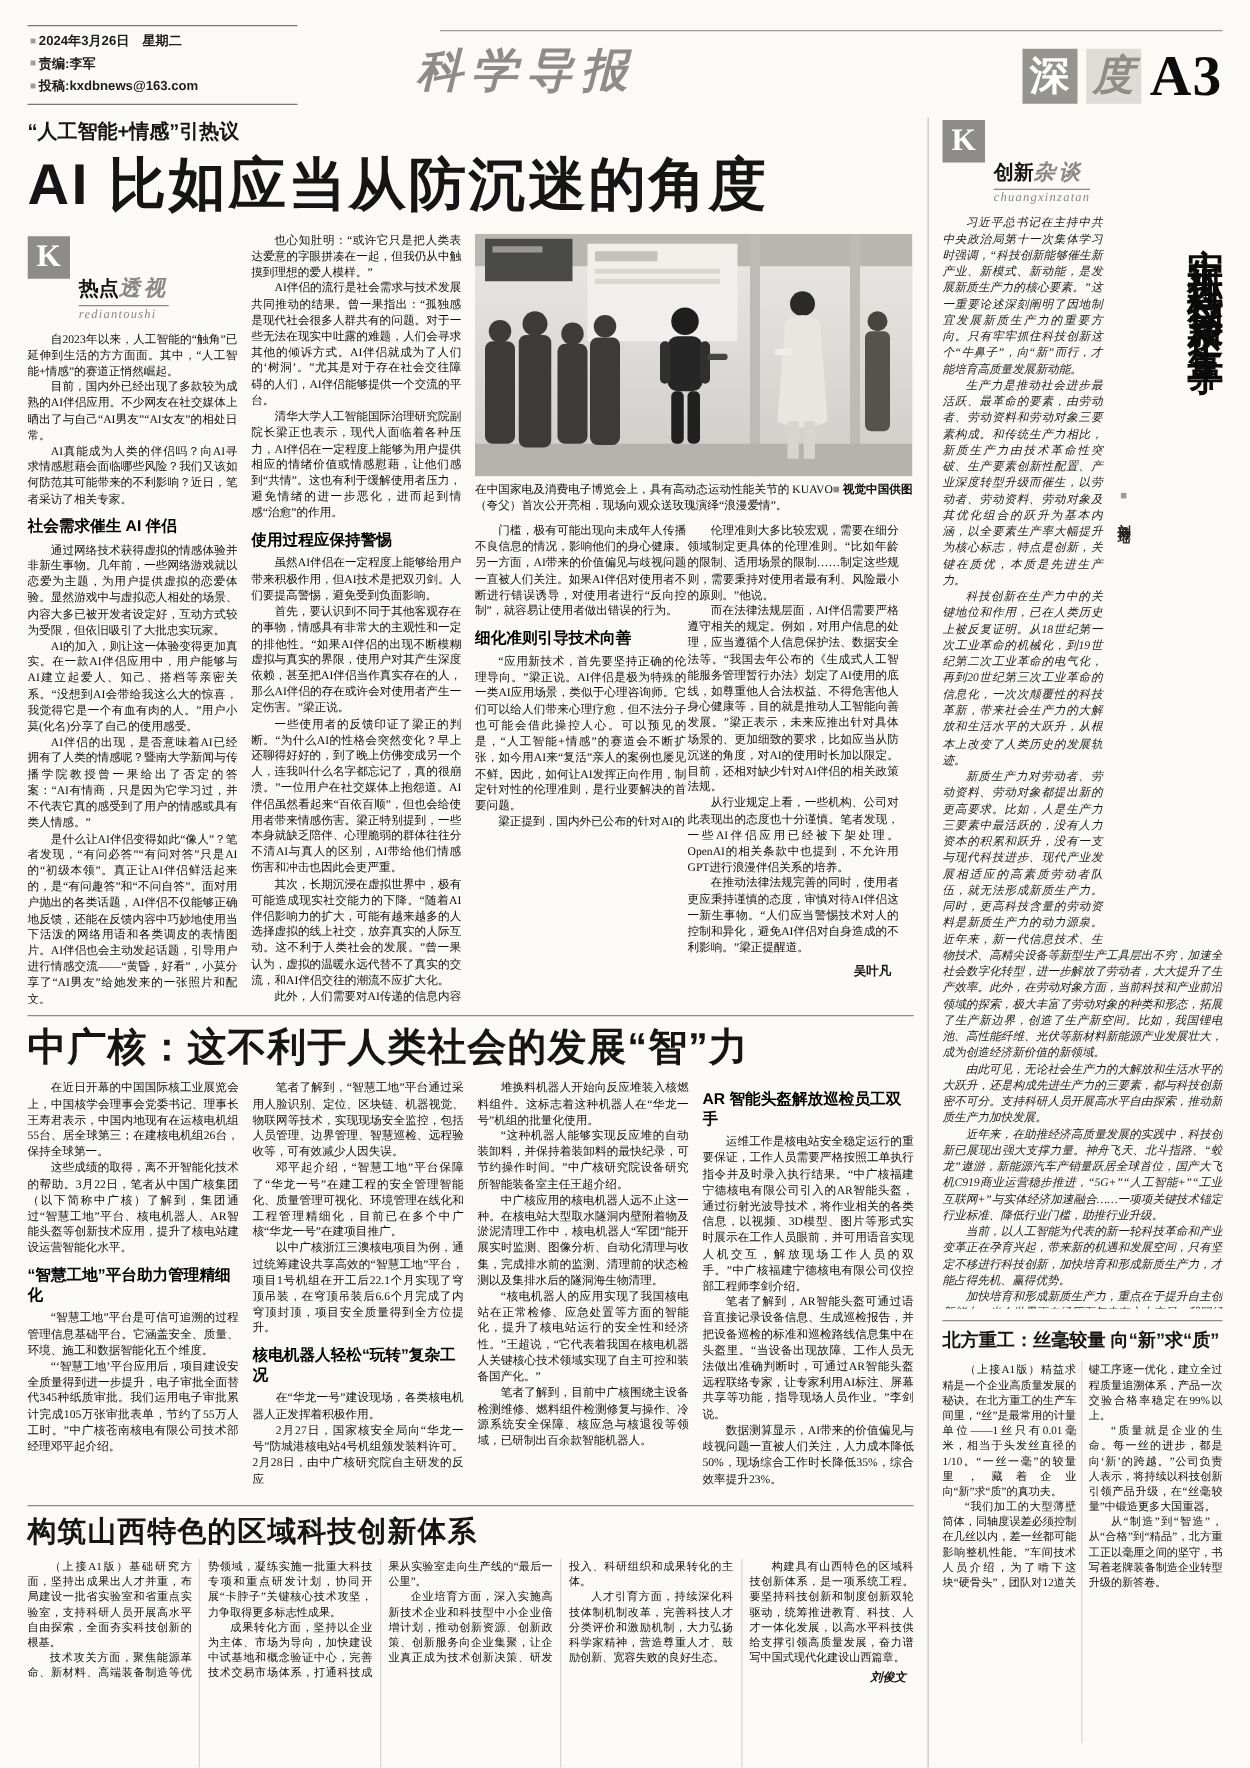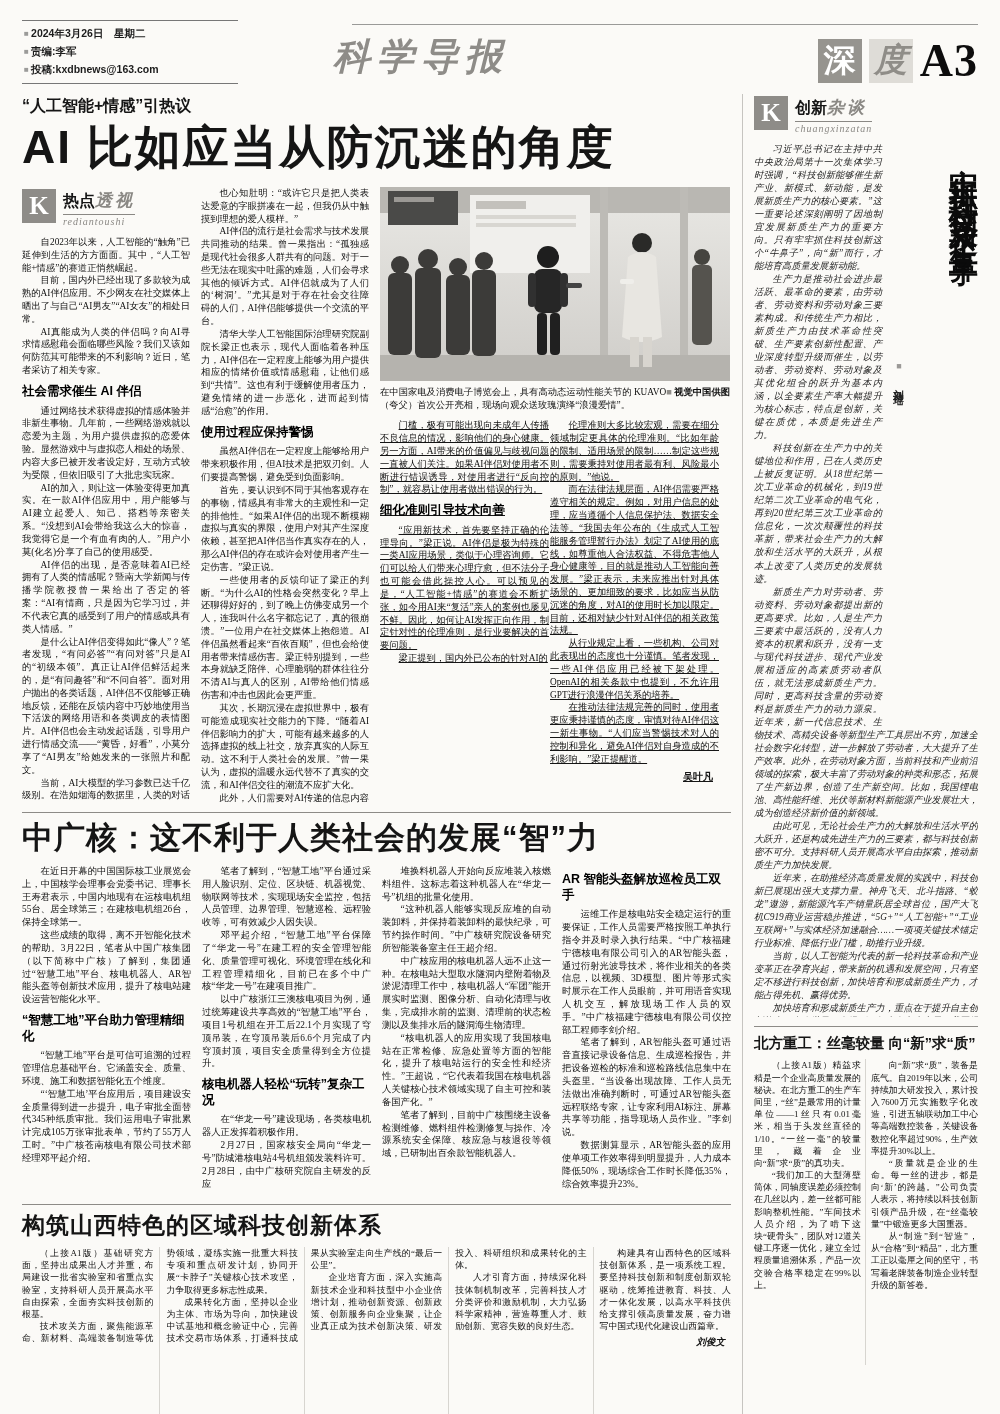--- a/index.html
+++ b/index.html
@@ -28,29 +28,29 @@
   .v-divider{width:1px;background:#c6c4c0;}
   .right-region{width:232px;padding-left:11px;}
 
   .kicker{font:900 16px/1.2 "Liberation Sans",sans-serif;margin:2px 0 8px;}
   .headline{font:900 46px/1.08 "Liberation Sans",sans-serif;letter-spacing:2px;margin:0 0 14px;}
 
   .col-logo{display:flex;gap:7px;margin:2px 0 9px;align-items:flex-start;}
   .k-box{width:34px;height:34px;background:#8e8c88;color:#fff;display:flex;align-items:center;
          justify-content:center;font:900 25px "Liberation Serif",serif;flex:0 0 auto;}
   .logo-right{border-bottom:0;}
-  .logo-title{font:900 16px "Liberation Sans",sans-serif;white-space:nowrap;}
+  .logo-title{font:900 16px "Liberation Sans",sans-serif;white-space:nowrap;margin-top:30px;}
   .logo-title .cal{font:italic 900 17px "Liberation Serif",serif;color:#8a8884;letter-spacing:3px;}
   .logo-py{border-top:1px solid #8a8884;margin-top:2px;padding-top:1px;
            font:italic 10px "Liberation Serif",serif;color:#8a8884;letter-spacing:1px;}
 
   .main-cols{display:flex;gap:11px;height:616px;overflow:hidden;}
   .mcol{width:168px;overflow:hidden;}
   .m-right{width:350px;overflow:hidden;}
-  .sub-cols{display:flex;gap:1px;overflow:hidden;text-decoration:underline;}
+  .sub-cols{display:flex;gap:1px;overflow:hidden;}
   .sub-cols .mcol{width:169px;}
 
   .para{font-size:9.3px;line-height:1.38;text-align:justify;text-indent:2em;margin:0;color:#101010;}
   .subhead{font:900 12.5px/1.25 "Liberation Sans",sans-serif;margin:7px 0 5px;color:#000;}
   .byline{font-size:10px;font-weight:bold;text-align:right;margin:4px 6px 0 0;}
 
   .photo{width:350px;height:194px;overflow:hidden;background:#d8d6d2;}
   .caption{font-size:9.3px;line-height:1.42;text-align:justify;margin:5px 0 7px;color:#0e0e0e;}
   .caption .cap-text{text-indent:2em;display:inline;}
   .credit{float:right;font-weight:bold;white-space:nowrap;}
@@ -241,21 +241,21 @@
             <p class="para">堆换料机器人开始向反应堆装入核燃料组件。这标志着这种机器人在“华龙一号”机组的批量化使用。</p>
             <p class="para">“这种机器人能够实现反应堆的自动装卸料，并保持着装卸料的最快纪录，可节约操作时间。”中广核研究院设备研究所智能装备室主任王超介绍。</p>
             <p class="para">中广核应用的核电机器人远不止这一种。在核电站大型取水隧洞内壁附着物及淤泥清理工作中，核电机器人“军团”能开展实时监测、图像分析、自动化清理与收集，完成排水前的监测、清理前的状态检测以及集排水后的隧洞海生物清理。</p>
             <p class="para">“核电机器人的应用实现了我国核电站在正常检修、应急处置等方面的智能化，提升了核电站运行的安全性和经济性。”王超说，“它代表着我国在核电机器人关键核心技术领域实现了自主可控和装备国产化。”</p>
             <p class="para">笔者了解到，目前中广核围绕主设备检测维修、燃料组件检测修复与操作、冷源系统安全保障、核应急与核退役等领域，已研制出百余款智能机器人。</p>
           </div>
         <div class="mcol">
             <h3 class="subhead">AR 智能头盔解放巡检员工双手</h3>
             <p class="para">运维工作是核电站安全稳定运行的重要保证，工作人员需要严格按照工单执行指令并及时录入执行结果。“中广核福建宁德核电有限公司引入的AR智能头盔，通过衍射光波导技术，将作业相关的各类信息，以视频、3D模型、图片等形式实时展示在工作人员眼前，并可用语音实现人机交互，解放现场工作人员的双手。”中广核福建宁德核电有限公司仪控部工程师李剑介绍。</p>
             <p class="para">笔者了解到，AR智能头盔可通过语音直接记录设备信息、生成巡检报告，并把设备巡检的标准和巡检路线信息集中在头盔里。“当设备出现故障、工作人员无法做出准确判断时，可通过AR智能头盔远程联络专家，让专家利用AI标注、屏幕共享等功能，指导现场人员作业。”李剑说。</p>
-            <p class="para">数据测算显示，AR智能头盔的应用使单项工作效率得到明显提升，人力成本降低50%，现场综合工作时长降低35%，综合效率提升23%。</p>
+            <p class="para">数据测算显示，AI带来的价值偏见与歧视问题一直被人们关注，人力成本降低50%，现场综合工作时长降低35%，综合效率提升23%。</p>
             <p class="byline">罗云鹏</p>
           </div>
       </div>
 
       <hr class="rule-h">
 
       <h2 class="sx-head">构筑山西特色的区域科技创新体系</h2>
       <div class="sx-body">
           <p class="para">（上接A1版）基础研究方面，坚持出成果出人才并重，布局建设一批省实验室和省重点实验室，支持科研人员开展高水平自由探索，全面夯实科技创新的根基。</p>
           <p class="para">技术攻关方面，聚焦能源革命、新材料、高端装备制造等优势领域，凝练实施一批重大科技专项和重点研发计划，协同开展“卡脖子”关键核心技术攻坚，力争取得更多标志性成果。</p>
@@ -294,19 +294,18 @@
             <p class="para">加快培育和形成新质生产力，重点在于提升自主创新能力。当今世界正在经历百年未有之大变局，我国经济社会发展和民生改善比过去任何时候都更加需要科学技术解决方案，都更加需要增强创新这个第一动力。因此，必须加强科技创新特别是原创性、颠覆性科技创新，加快实现高水平科技自立自强，打好关键核心技术攻坚战，使原创性、颠覆性科技创新成果竞相涌现，培育发展新质生产力的新动能。</p>
           </div>
       </div>
 
       <hr class="rule-h">
 
       <h3 class="bf-head">北方重工：丝毫较量 向“新”求“质”</h3>
       <div class="bf-body">
           <p class="para">（上接A1版）精益求精是一个企业高质量发展的秘诀。在北方重工的生产车间里，“丝”是最常用的计量单位——1丝只有0.01毫米，相当于头发丝直径的1/10。“一丝一毫”的较量里，藏着企业向“新”求“质”的真功夫。</p>
           <p class="para">“我们加工的大型薄壁筒体，同轴度误差必须控制在几丝以内，差一丝都可能影响整机性能。”车间技术人员介绍，为了啃下这块“硬骨头”，团队对12道关键工序逐一优化，建立全过程质量追溯体系，产品一次交验合格率稳定在99%以上。</p>
-          <p class="para">向“新”求“质”，装备是底气。自2019年以来，公司持续加大研发投入，累计投入7600万元实施数字化改造，引进五轴联动加工中心等高端数控装备，关键设备数控化率超过90%，生产效率提升30%以上。</p>
           <p class="para">“质量就是企业的生命。每一丝的进步，都是向‘新’的跨越。”公司负责人表示，将持续以科技创新引领产品升级，在“丝毫较量”中锻造更多大国重器。</p>
           <p class="para">从“制造”到“智造”，从“合格”到“精品”，北方重工正以毫厘之间的坚守，书写着老牌装备制造企业转型升级的新答卷。</p>
         </div>
     </div>
   </div>
 </div>
 
 </body></html>

